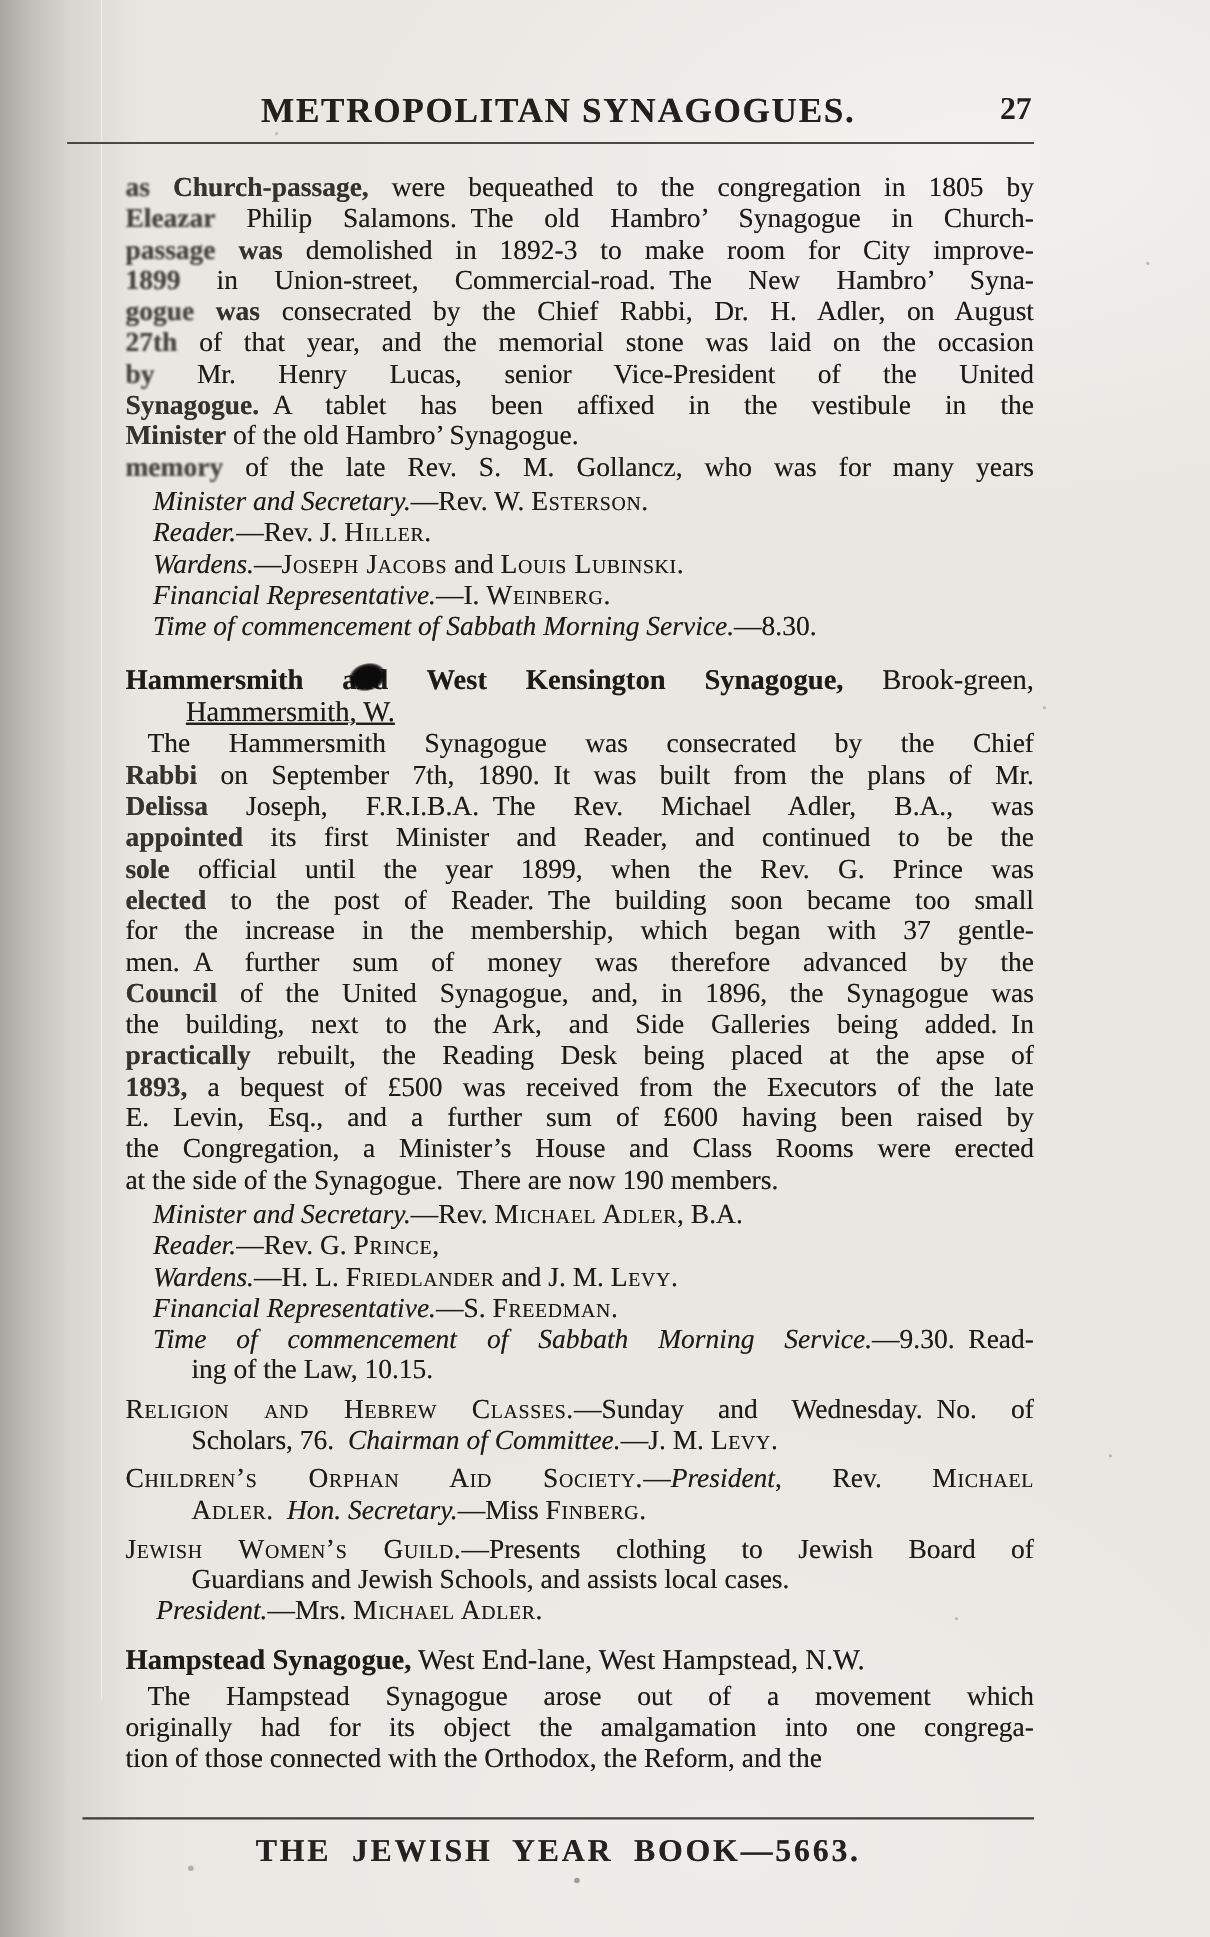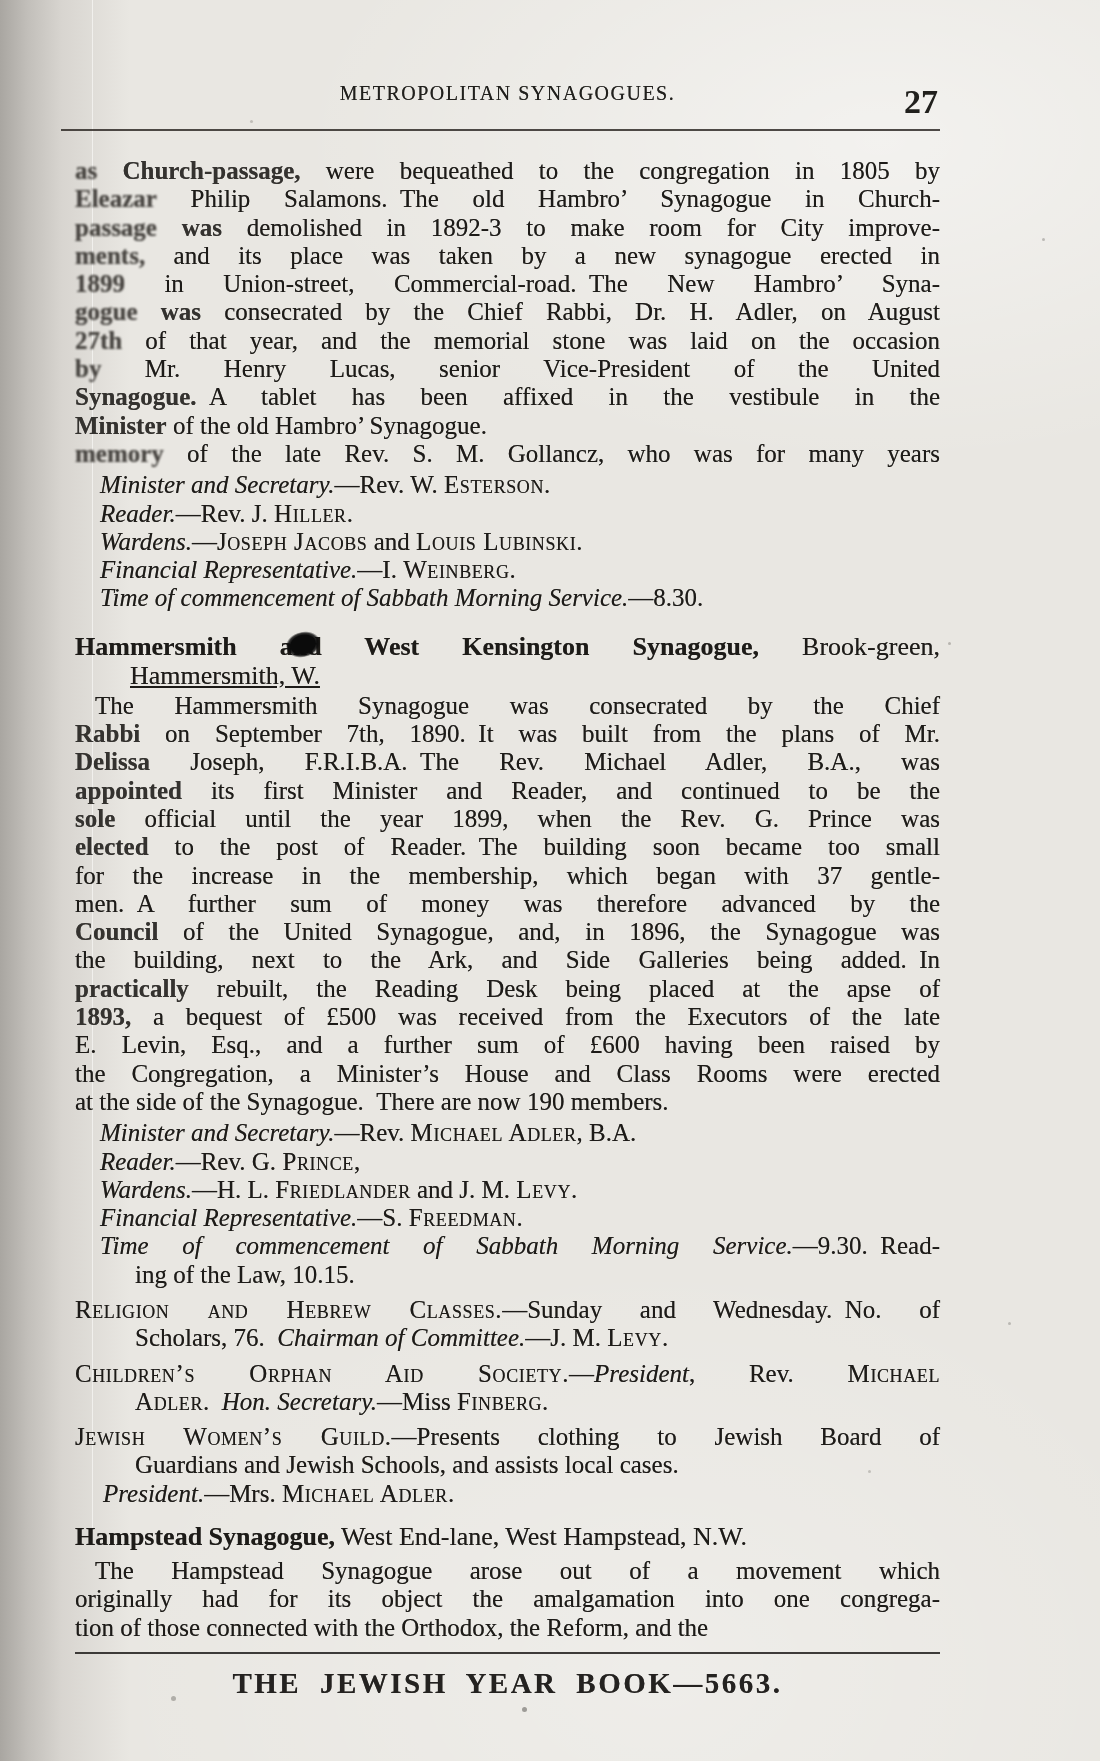--- a/index.html
+++ b/index.html
@@ -19,29 +19,29 @@
     box-shadow: 172px 1697px 0 1px rgba(70,66,60,0.35),
                 523px 1708px 0 1px rgba(60,58,54,0.45),
                 948px  642px 0 0   rgba(70,66,60,0.30),
                 1008px 1322px 0 0  rgba(70,66,60,0.28),
                 1042px 238px 0 0   rgba(70,66,60,0.30),
                 250px  120px 0 0   rgba(70,66,60,0.25),
                 868px 1470px 0 0   rgba(70,66,60,0.25); }
   .content { position:absolute; left:75px; top:0; width:865px; }
 
   .running-head { position:absolute; top:82px; left:0; width:100%; text-align:center; }
-  .rh-title { font-size:20px; font-weight:normal; letter-spacing:1.5px; color:#21201d;
+  .rh-title { font-size:32px; font-weight:bold; letter-spacing:1.5px; color:#21201d;
     text-shadow:0 0 0.6px rgba(25,24,22,0.65); }
-  .rh-folio { position:absolute; right:2px; top:1px; font-size:34px; font-weight:bold; color:#21201d; }
+  .rh-folio { position:absolute; right:2px; top:1px; font-size:29px; font-weight:bold; color:#21201d; }
   .head-rule { position:absolute; top:129px; left:-14px; width:calc(100% + 14px);
     border-top:2px solid rgba(48,44,40,0.85); }
 
   .flow { position:absolute; top:157px; left:0; width:100%; font-size:25px; line-height:28.3px; }
   .ln { text-align:justify; text-align-last:justify;
-    text-shadow:0 0 0.5px rgba(28,26,23,0.6); }
+    text-shadow:0 0 0.5px rgba(28,26,23,0.6);margin-left:39px; }
   .ln.last { text-align-last:left; }
 
   .para.indent .ln0 { text-indent:20px; }
   .officers { margin-top:3px; }
   .officers .ln0 { padding-left:25px; }
   .officers .lnN { padding-left:60px; }
   .heading { margin-top:19px; margin-bottom:2px; font-size:26px; line-height:29px; }
   .heading .lnN { padding-left:55px;text-decoration:underline; }
   .societies .entry { margin-top:7px; }
   .societies .entry.sub { margin-top:0; }
@@ -78,21 +78,20 @@
       <span class="rh-title">METROPOLITAN SYNAGOGUES.</span>
       <span class="rh-folio">27</span>
     </div>
     <div class="head-rule"></div>
 
     <div class="flow">
       <div class="para cont">
           <div class="ln ln0"><span class="sm">as</span><span class="sm2"> Church-passage,</span><span> were bequeathed to the congregation in 1805 by</span></div>
           <div class="ln lnN"><span class="sm">Eleazar</span><span> Philip Salamons. The old Hambro’ Synagogue in Church-</span></div>
           <div class="ln lnN"><span class="sm">passage</span><span class="sm2"> was</span><span> demolished in 1892-3 to make room for City improve-</span></div>
-          <div class="ln lnN"><span class="sm">ments,</span><span> and its place was taken by a new synagogue erected in</span></div>
           <div class="ln lnN"><span class="sm">1899</span><span> in Union-street, Commercial-road. The New Hambro’ Syna-</span></div>
           <div class="ln lnN"><span class="sm">gogue</span><span class="sm2"> was</span><span> consecrated by the Chief Rabbi, Dr. H. Adler, on August</span></div>
           <div class="ln lnN"><span class="sm">27th</span><span> of that year, and the memorial stone was laid on the occasion</span></div>
           <div class="ln lnN"><span class="sm">by</span><span> Mr. Henry Lucas, senior Vice-President of the United</span></div>
           <div class="ln lnN"><span class="sm2">Synagogue.</span><span> A tablet has been affixed in the vestibule in the</span></div>
           <div class="ln lnN last"><span class="sm2">Minister</span><span> of the old Hambro’ Synagogue.</span></div>
           <div class="ln lnN"><span class="sm">memory</span><span> of the late Rev. S. M. Gollancz, who was for many years</span></div>
         </div>
       <div class="officers">
           <div class="entry">

